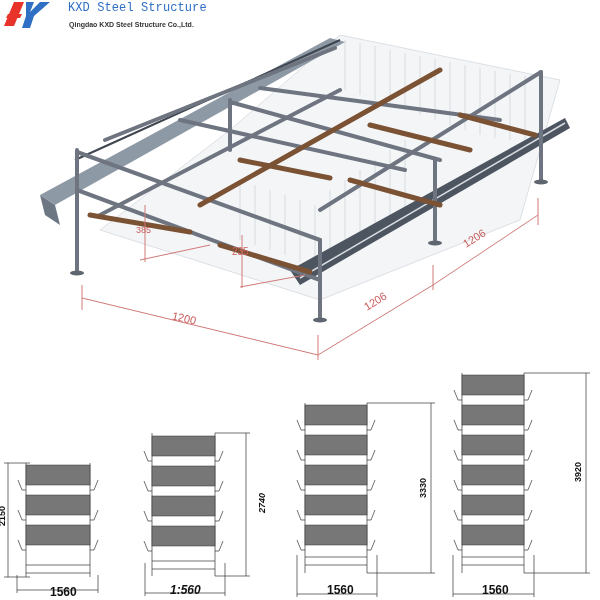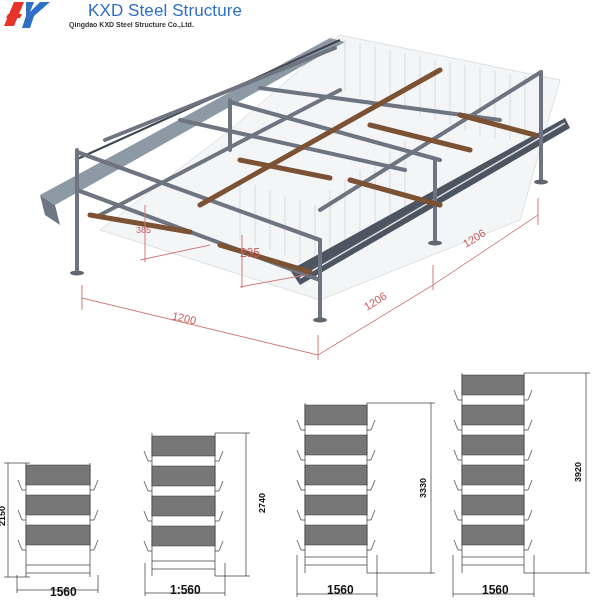--- a/index.html
+++ b/index.html
@@ -1,19 +1,19 @@
 <!DOCTYPE html>
 <html><head>
 <meta charset="utf-8">
 <style>
   html, body { margin:0; padding:0; background:#ffffff; }
   body { width:600px; height:600px; position:relative; overflow:hidden; font-family:"Liberation Sans", sans-serif; }
   .logo { position:absolute; left:4px; top:0px; width:200px; height:32px; }
   .logo-mark { position:absolute; left:0; top:0; }
-  .brand-title { position:absolute; left:64px; top:1px; font-family:Liberation Sans, sans-serif; font-size:17px; color:#2f6fc4; white-space:nowrap; letter-spacing:0.1px;margin-left:20px; }
+  .brand-title { position:absolute; left:64px; top:1px; font-family:Liberation Mono, monospace; font-size:12px; color:#2f6fc4; white-space:nowrap; letter-spacing:0.1px; }
   .brand-sub { position:absolute; left:65px; top:21px; font-size:7px; color:#333; white-space:nowrap; font-weight:bold; }
   .iso { position:absolute; left:0; top:30px; width:600px; height:330px; }
   .dim-iso { position:absolute; font-size:11px; color:#c9605f; white-space:nowrap; }
   .elev { position:absolute; }
   .elev-label { position:absolute; font-size:12px; font-weight:bold; color:#111; white-space:nowrap; }
   .elev-height { position:absolute; font-size:9px; font-weight:bold; color:#111; white-space:nowrap; transform:rotate(-90deg); transform-origin:center; }
 </style>
 </head>
 <body>
 
@@ -91,21 +91,21 @@
     <line x1="140" y1="260" x2="210" y2="245"></line>
     <line x1="242" y1="235" x2="242" y2="288"></line>
     <line x1="240" y1="287" x2="305" y2="275"></line>
   </g>
 </svg>
 
 <div class="dim-iso" style="left:172px;top:312px;transform:rotate(13deg);">1200</div>
 <div class="dim-iso" style="left:363px;top:295px;transform:rotate(-32deg);">1206</div>
 <div class="dim-iso" style="left:462px;top:232px;transform:rotate(-32deg);">1206</div>
 <div class="dim-iso" style="left:136px;top:225px;font-size:9px;">385</div>
-<div class="dim-iso" style="left:240px;top:246px;font-size:12px;">235</div>
+<div class="dim-iso" style="left:232px;top:246px;font-size:10px;">235</div>
 
 <div class="elev" style="left:0;top:455px;width:110px;height:140px;">
   <svg width="110" height="140" viewBox="0 0 110 140">
     <g stroke="#333" stroke-width="0.7" fill="none">
       <line x1="4" y1="8" x2="30" y2="8"></line>
         <line x1="8" y1="8" x2="8" y2="122"></line>
         <line x1="4" y1="122" x2="30" y2="122"></line>
       <line x1="26" y1="8" x2="26" y2="122"></line>
         <line x1="90" y1="8" x2="90" y2="122"></line>
       <line x1="17" y1="120" x2="17" y2="138"></line>
@@ -125,21 +125,21 @@
       <path d="M18,55 L22,65 L26,65"></path>
         <path d="M98,55 L94,65 L90,65"></path>
       <path d="M18,85 L22,95 L26,95"></path>
         <path d="M98,85 L94,95 L90,95"></path>
     </g>
   </svg>
   <div class="elev-height" style="left:-8px;top:56px;">2150</div>
   <div class="elev-label" style="left:50px;top:130px;">1560</div>
 </div>
 
-<div class="elev" style="left:140px;top:428px;width:140px;height:170px;">
+<div class="elev" style="left:140px;top:428px;width:140px;height:170px;font-style:italic;">
   <svg width="140" height="170" viewBox="0 0 140 170">
     <g stroke="#333" stroke-width="0.7" fill="none">
       <line x1="12" y1="5" x2="12" y2="148"></line>
         <line x1="75" y1="5" x2="75" y2="148"></line>
       <line x1="75" y1="5" x2="110" y2="5"></line>
         <line x1="75" y1="148" x2="110" y2="148"></line>
       <line x1="106" y1="5" x2="106" y2="148"></line>
       <line x1="5" y1="135" x2="5" y2="168"></line>
         <line x1="85" y1="135" x2="85" y2="168"></line>
       <line x1="5" y1="165" x2="85" y2="165"></line>

